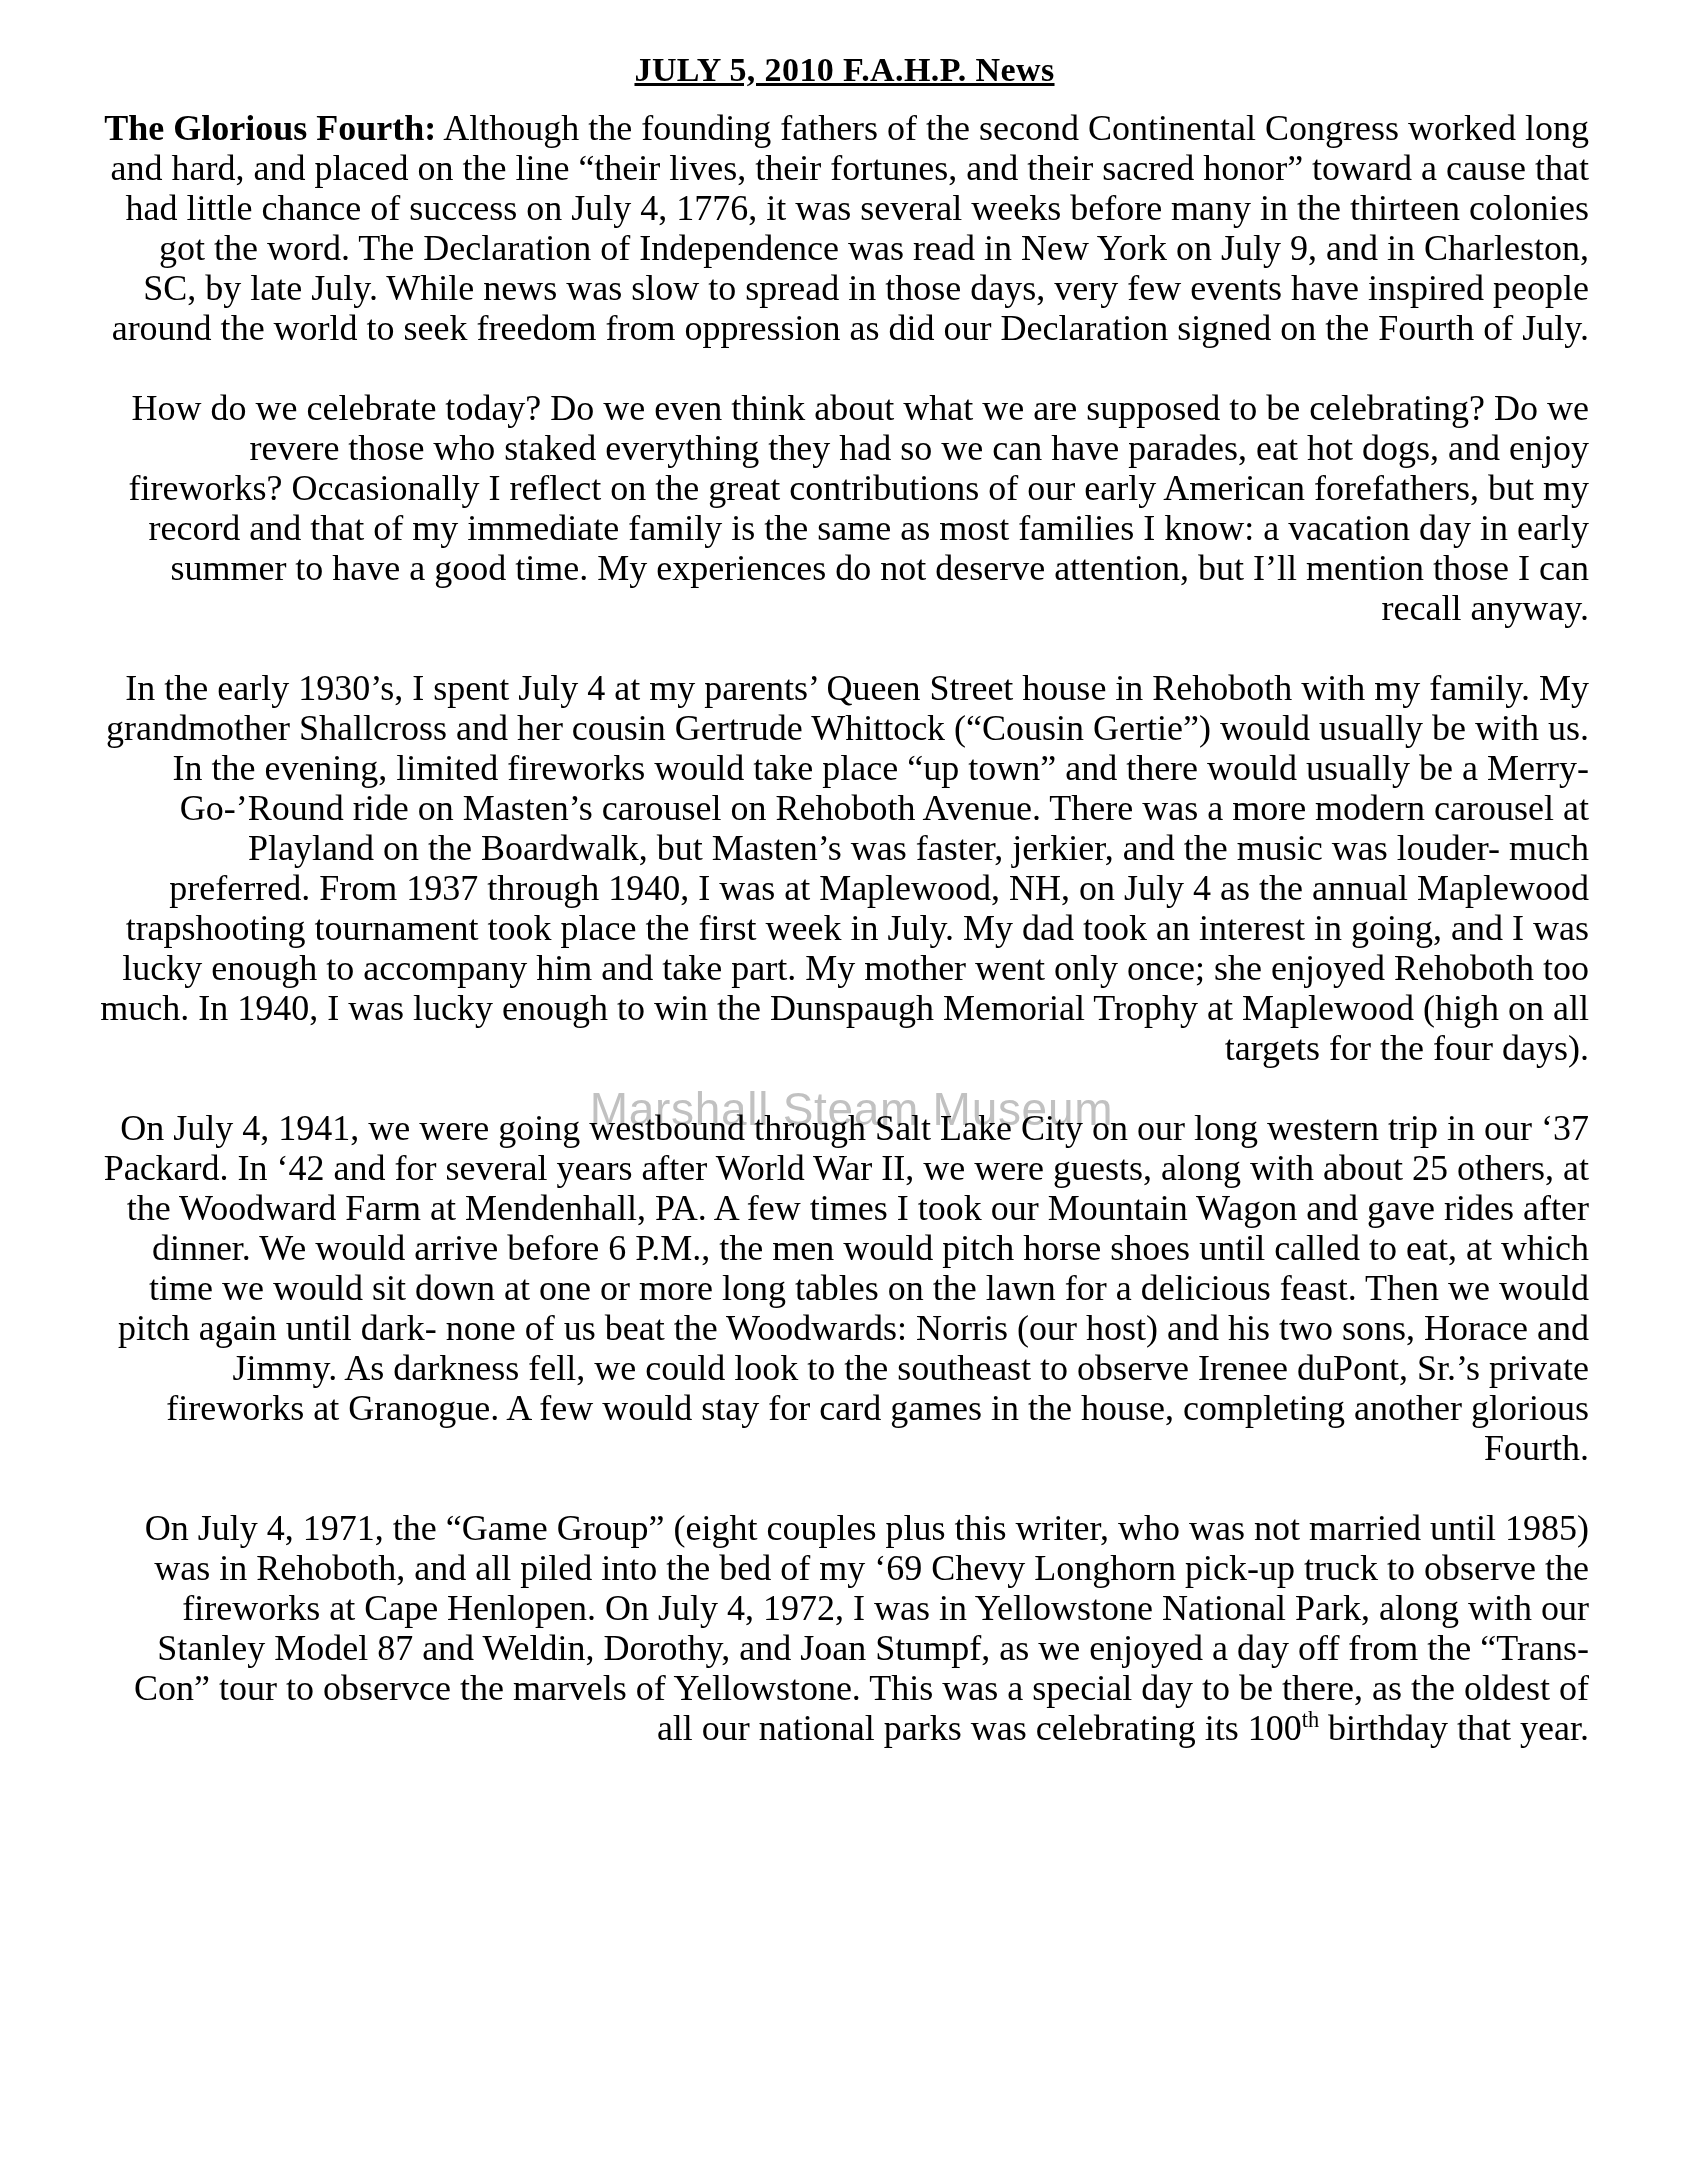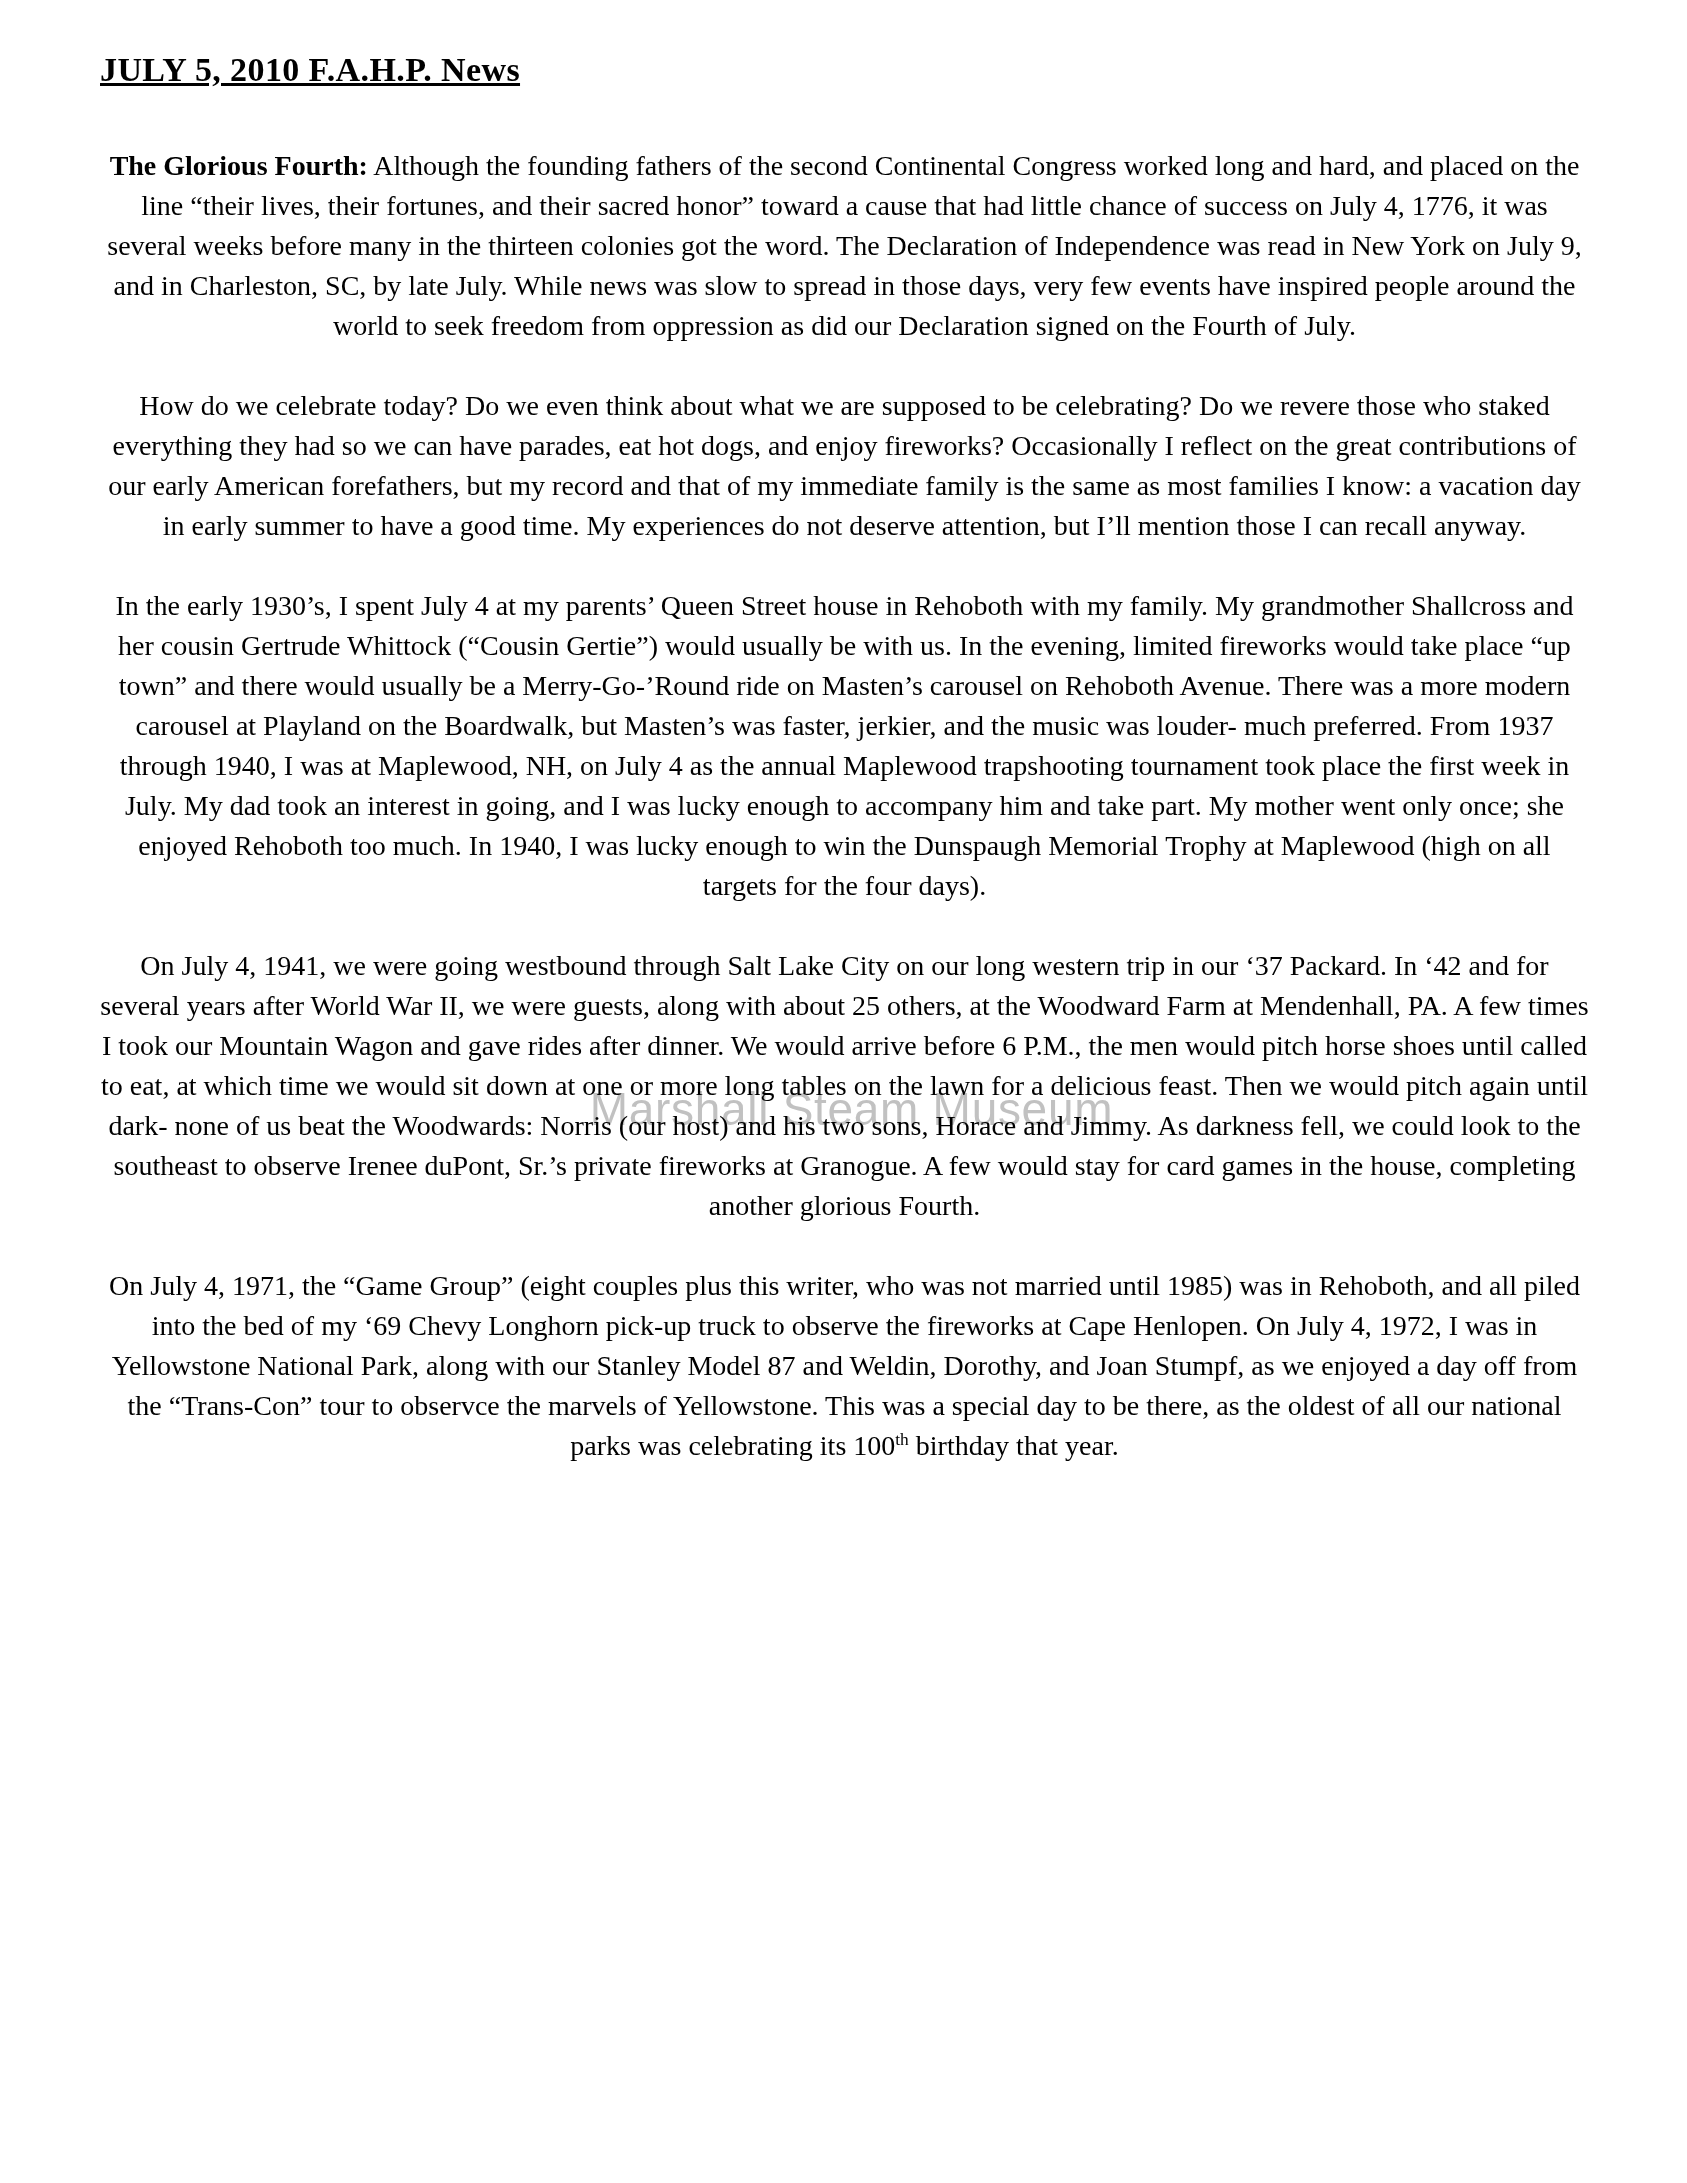--- a/index.html
+++ b/index.html
@@ -19,33 +19,34 @@
     width: 1687px;
     min-height: 2183px;
     box-sizing: border-box;
     padding: 51px 98px 56px 100px;
     background: #ffffff;
     overflow: hidden;
   }
   .title {
     font-size: 34px;
     font-weight: bold;
+    text-align: center;
     text-decoration: underline;
-    margin: 0 0 57px 0;
+    margin: 0 0 19px 0;
     letter-spacing: 0.4px;
   }
   .content {
     position: relative;
     z-index: 2;
   }
   .content p {
-    font-size: 28px;
+    font-size: 36px;
     line-height: 40px;
     margin: 0 0 40px 0;
-    text-align: center;
+    text-align: right;
   }
   .content p strong {
     font-weight: bold;
   }
   .content p sup {
     font-size: 62%;
     vertical-align: super;
     line-height: 0;
   }
   .watermark {

